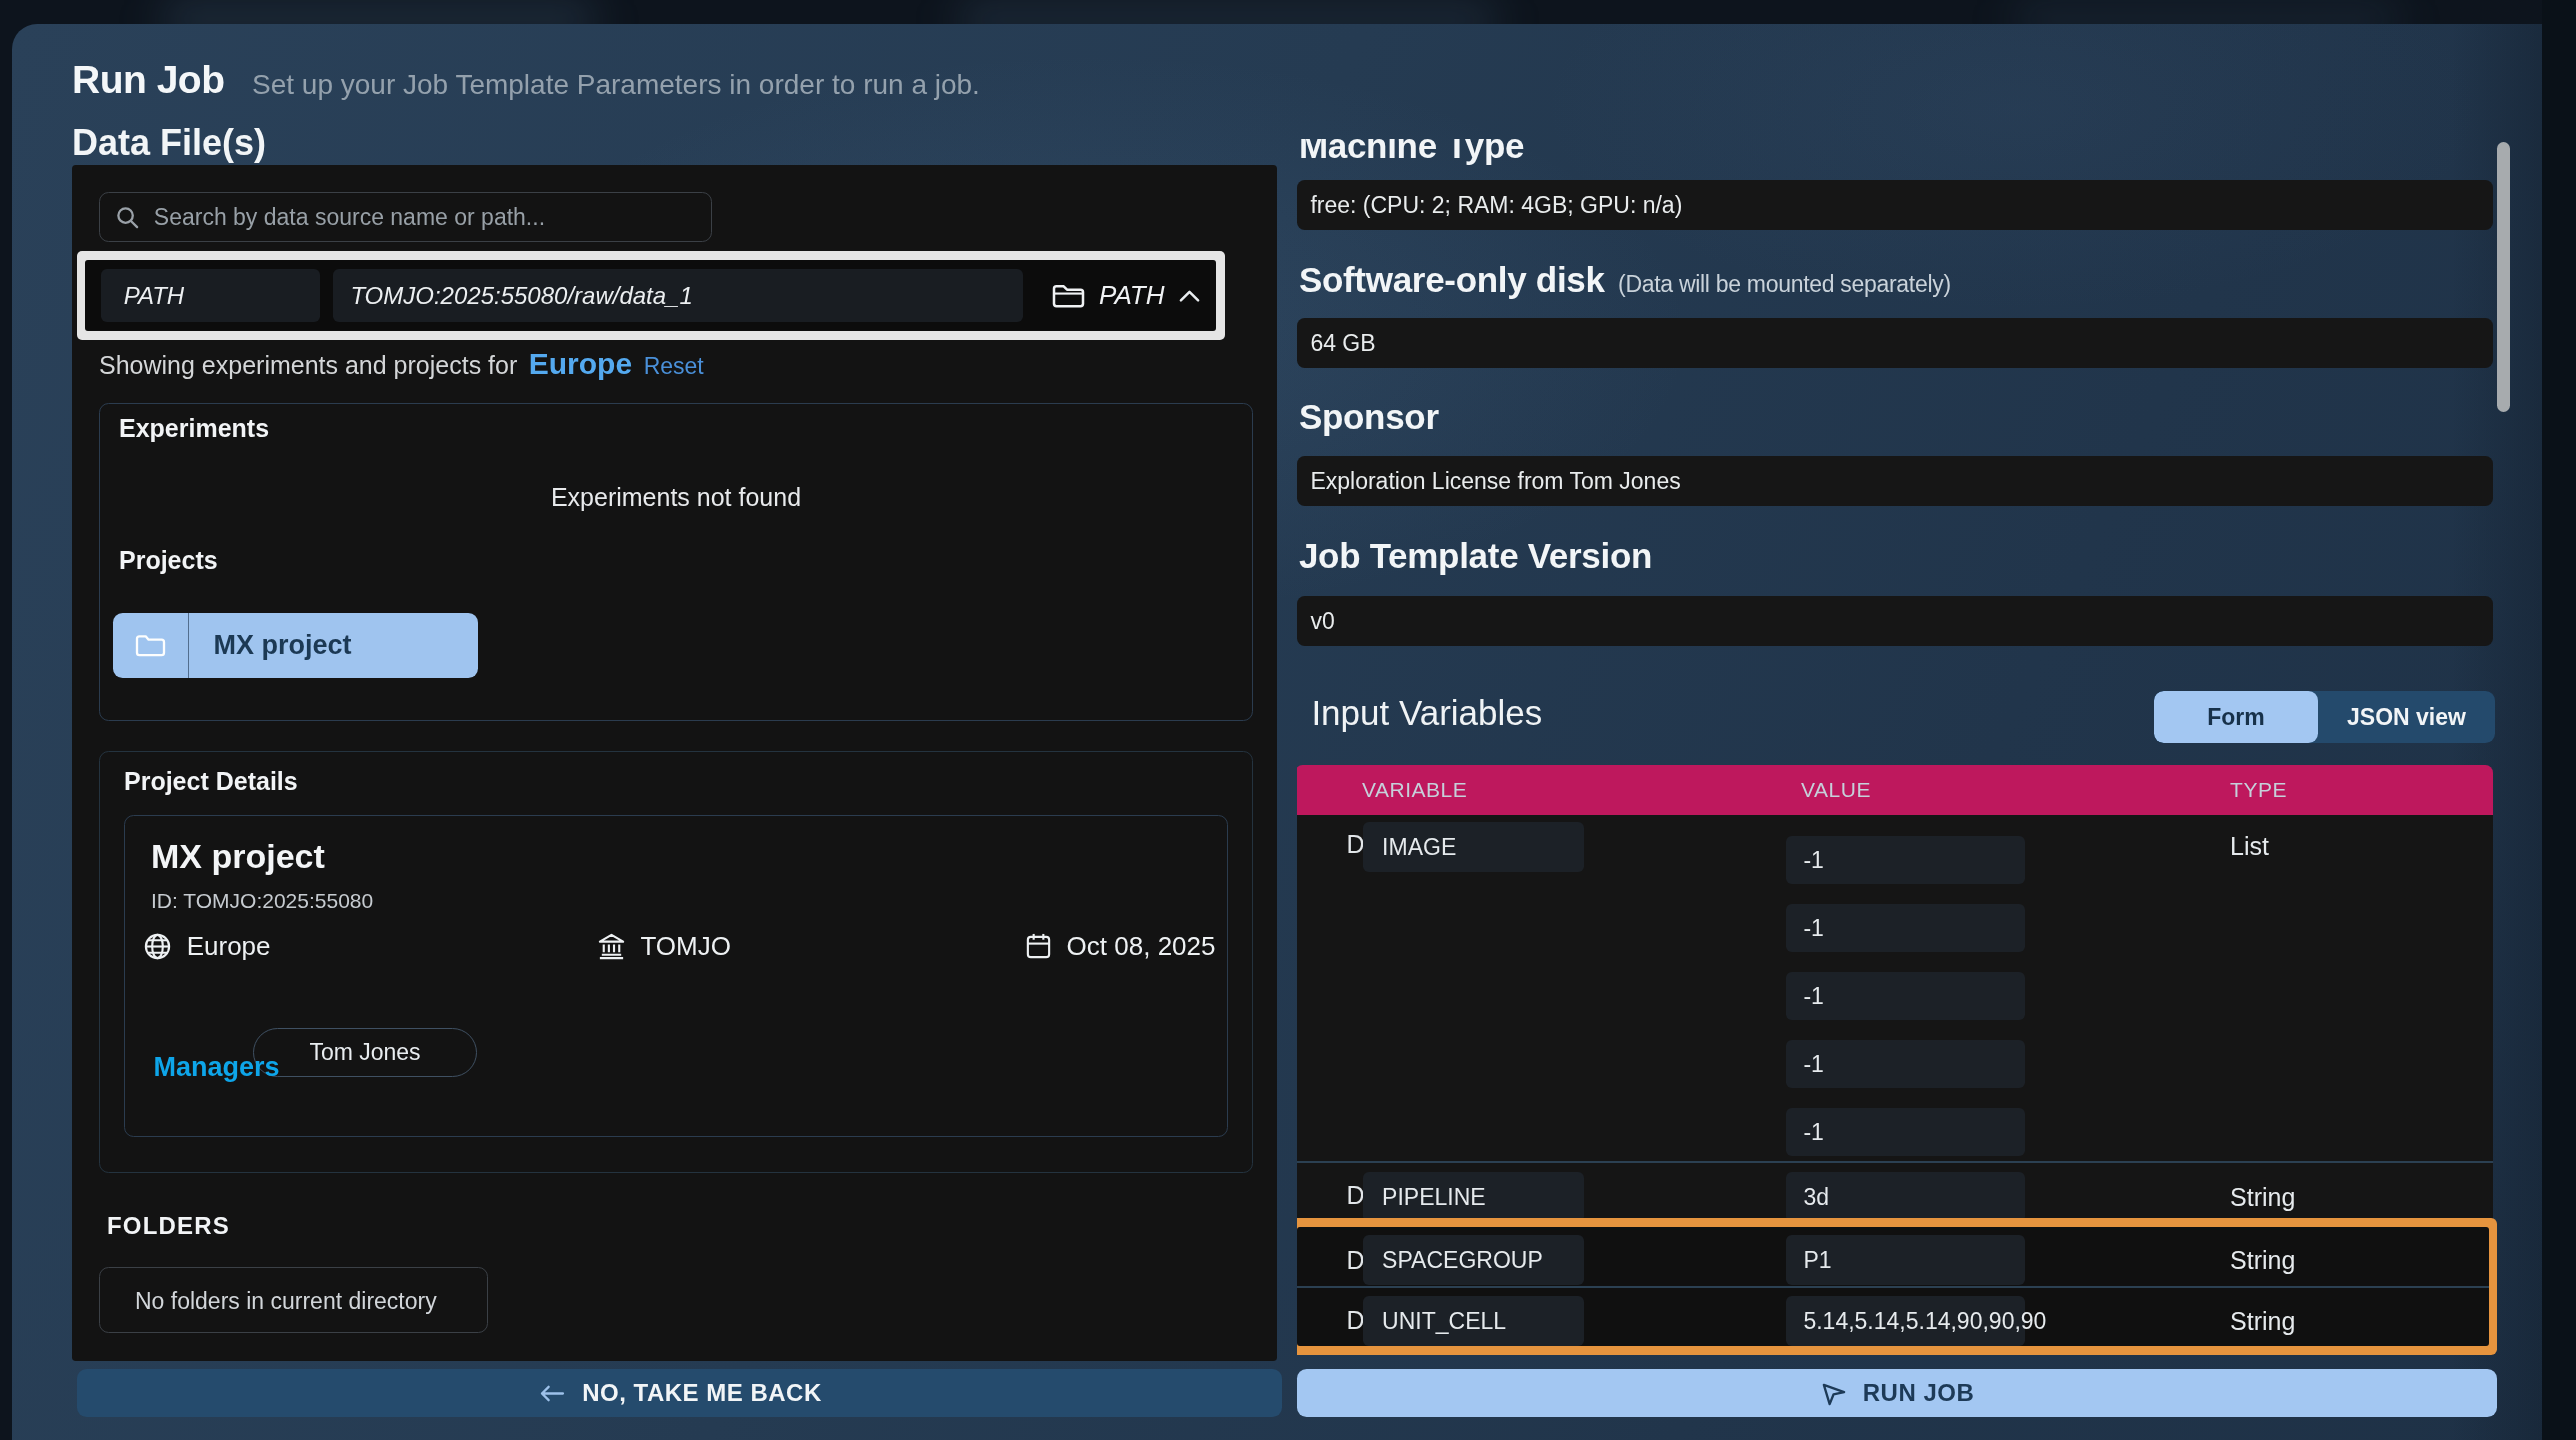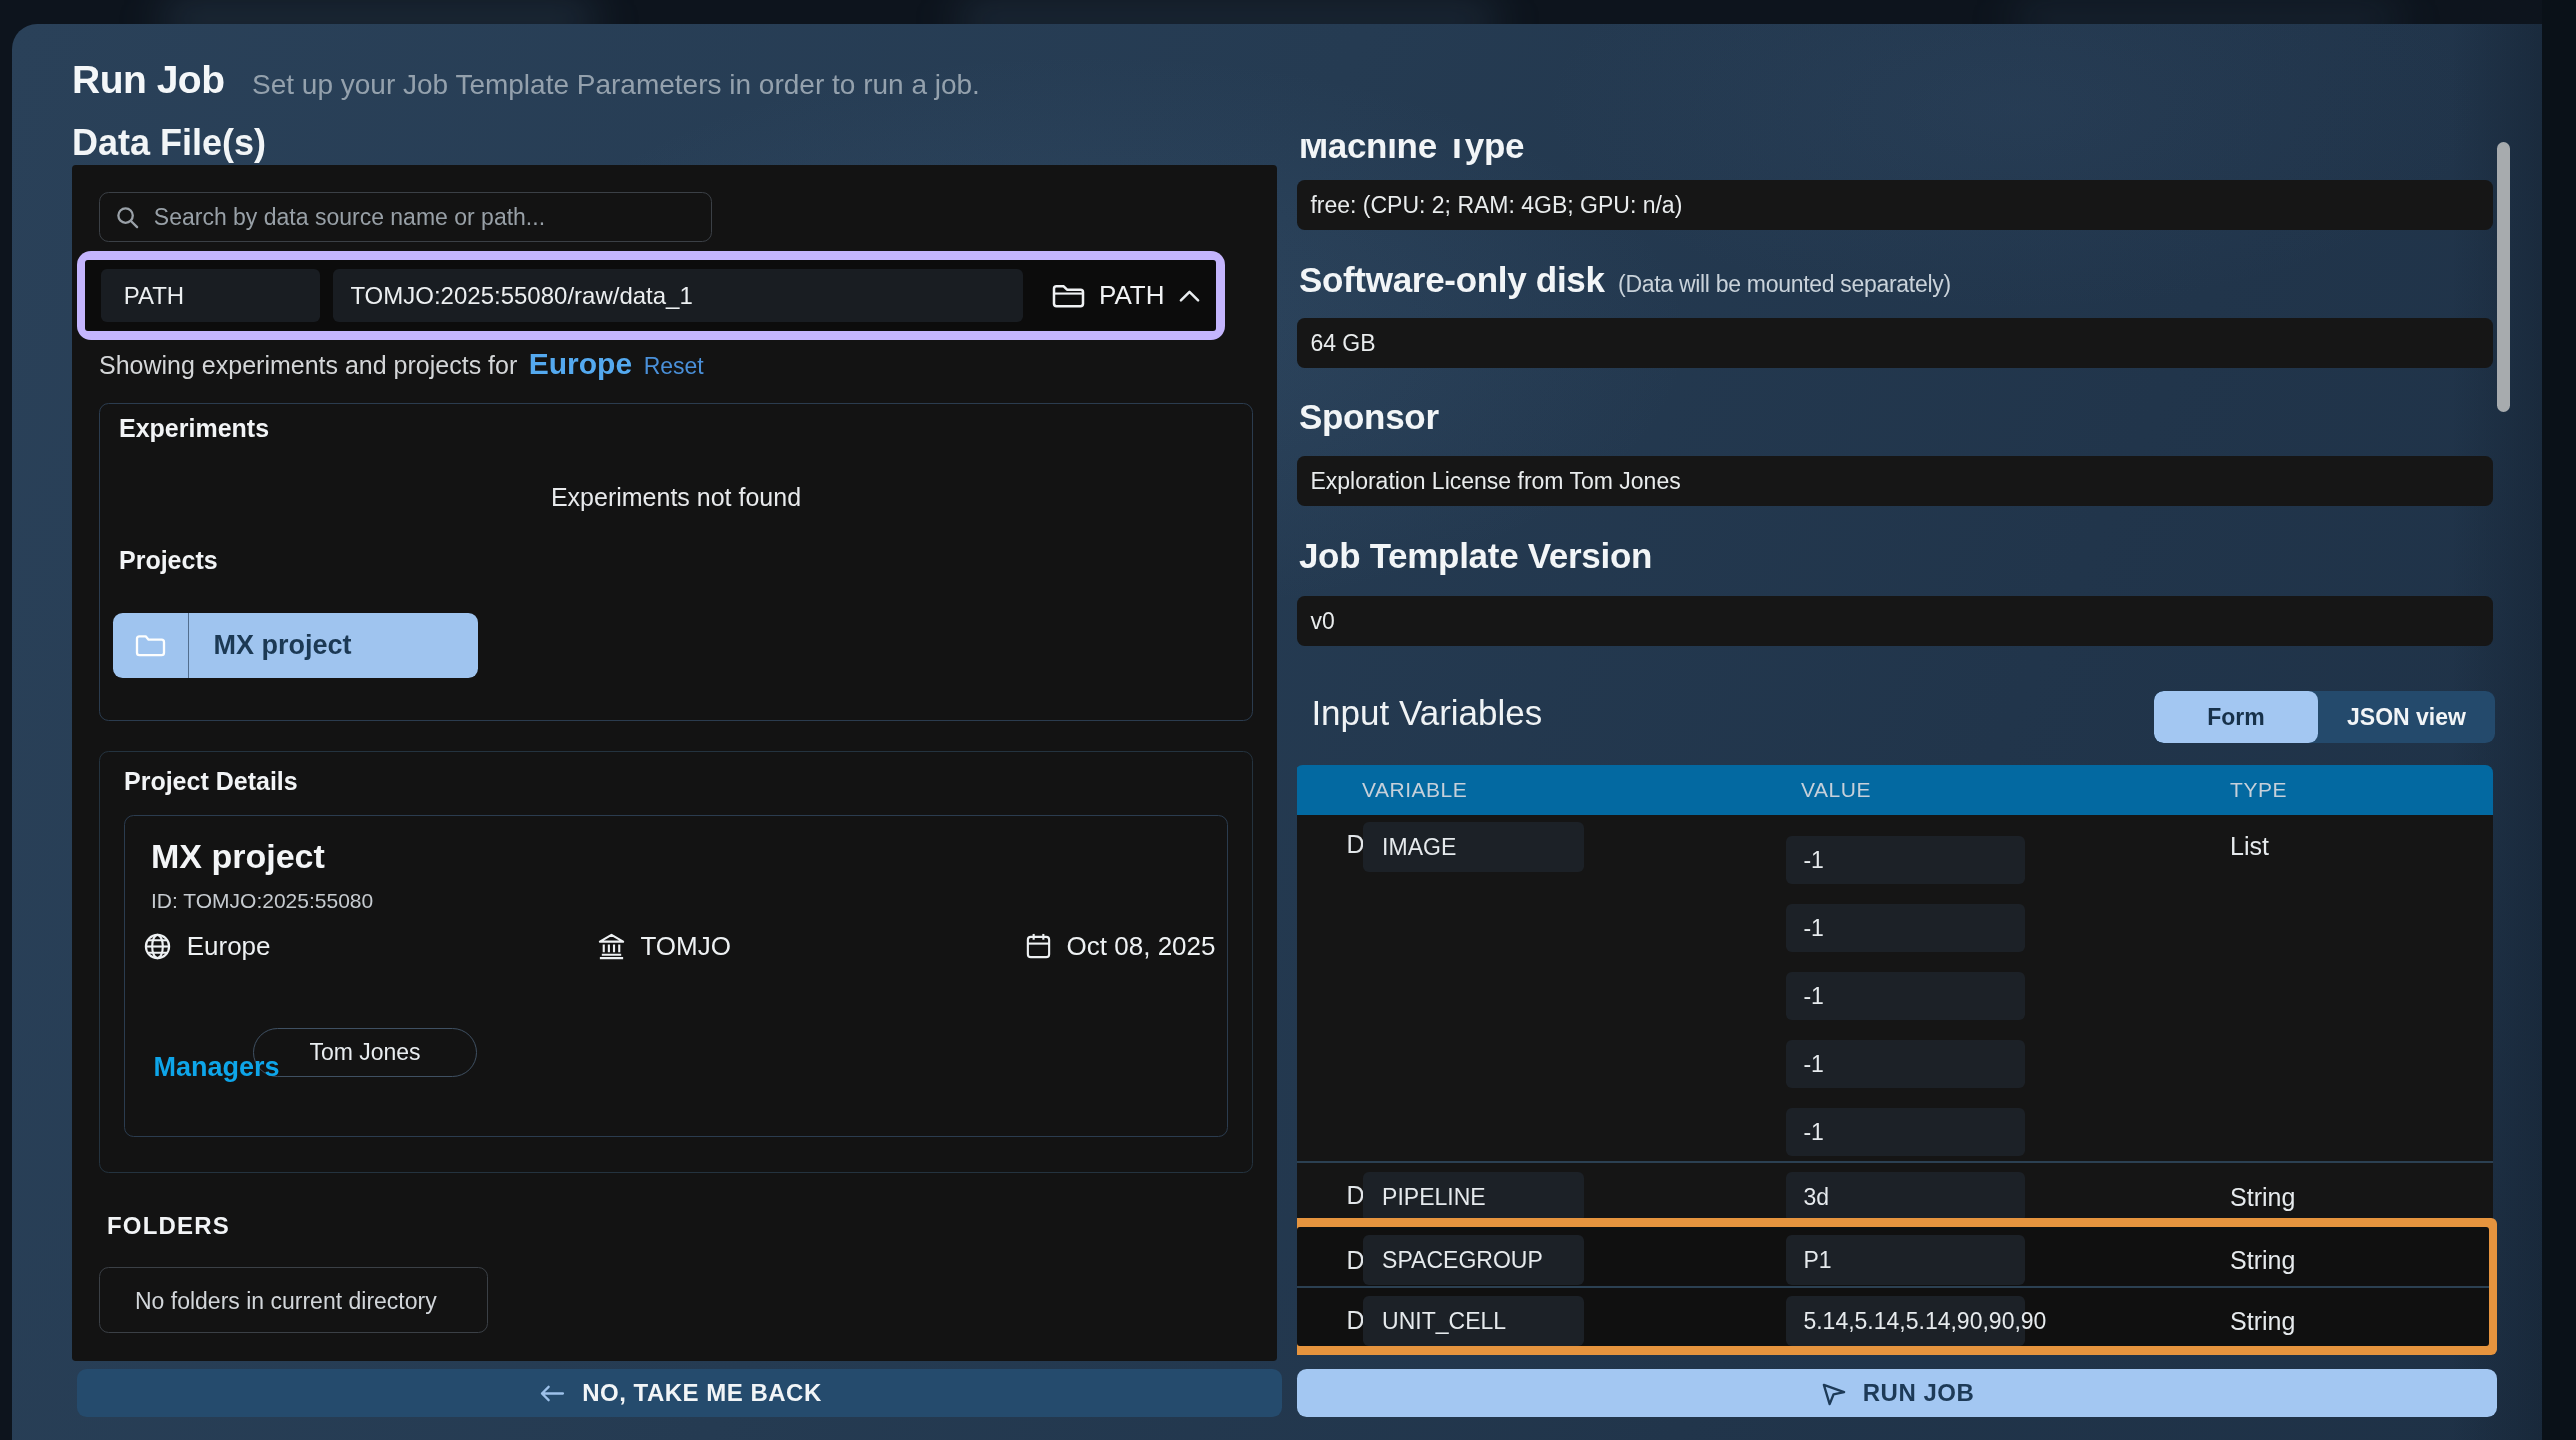--- a/index.html
+++ b/index.html
@@ -22,21 +22,21 @@
   .page-subtitle{left:252px;top:69px;font-size:28px;color:#94a1ad;}
   .left-heading{left:72px;top:125px;font-size:36px;line-height:36px;font-weight:bold;color:#f2f5f7;z-index:1;}
   
   .panel-left{left:72px;top:165px;width:1205px;height:1196px;background:#131313;border-radius:3.8px;z-index:2;}
   .fieldbox{background:#191d22;border-radius:5.8px;}
   .search-box{left:27px;top:27px;width:611px;height:48px;border:1.4px solid #3b4046;border-radius:9.6px;
               display:flex;align-items:center;background:transparent;}
   .search-box input{flex:1;background:transparent;border:none;outline:none;color:#d8dcdf;
               font-size:23px;font-family:"Liberation Sans",sans-serif;}
   .search-box input::placeholder{color:#98a0a7;}
-  .hl-orange{background:#c4b5fd;border-radius:14px;}
+  .hl-orange{background:#e5e5e5;border-radius:5px;font-style:italic;}
   .orange1{left:4.8px;top:86px;width:1148px;height:89px;}
   .orange1-inner{position:absolute;inset:8.6px;background:#0c0c0c;border-radius:2.9px;
                  display:flex;align-items:center;padding:0 15.3px;box-sizing:border-box;}
   .path-select{width:219px;height:53px;line-height:53px;padding-left:23px;box-sizing:border-box;
                font-size:24px;color:#eceff1;margin-right:13.4px;}
   .path-value{width:690px;height:53px;line-height:53px;padding-left:17.3px;box-sizing:border-box;
                font-size:24px;color:#eceff1;}
   .path-browse{margin-left:auto;display:flex;align-items:center;gap:13.4px;cursor:pointer;}
   .path-browse .lbl{font-size:26px;color:#f0f2f4;}
   .showing{left:27px;top:182px;display:flex;align-items:baseline;gap:11.5px;white-space:nowrap;}
@@ -67,21 +67,21 @@
   .h-right{position:absolute;font-size:35px;font-weight:bold;color:#f2f5f7;letter-spacing:-0.3px;white-space:nowrap;}
   .h-note{font-size:23px;font-weight:normal;color:#c9d2da;margin-left:13.4px;}
   .valbar{position:absolute;left:0;width:1196px;height:50px;background:#161616;border-radius:7.7px;
           line-height:50px;padding-left:13.4px;box-sizing:border-box;font-size:23px;color:#e9eced;}
   .iv-title{position:absolute;left:14.4px;top:554px;font-size:35px;font-weight:500;color:#f0f3f5;}
   .toggle{position:absolute;left:857px;top:552px;width:341px;height:52px;border-radius:9.6px;overflow:hidden;
           display:flex;background:#244a6c;}
   .toggle .seg{display:flex;align-items:center;justify-content:center;font-size:23px;font-weight:bold;cursor:pointer;}
   .toggle .seg.active{width:164px;background:#a3c7f2;color:#17314a;border-radius:9.6px;}
   .toggle .seg.inactive{width:177px;color:#f2f5f7;text-align:center;}
-  .tbl-head{position:absolute;left:-1.9px;top:626px;width:1198px;height:50px;background:#0369a1;
+  .tbl-head{position:absolute;left:-1.9px;top:626px;width:1198px;height:50px;background:#be185d;
             border-radius:7.7px 7.7px 0 0;}
   .tbl-head span{position:absolute;top:13.4px;font-size:21px;color:#c6d0da;letter-spacing:0.5px;}
   .tbl-body{position:absolute;left:-1.9px;top:676px;width:1198px;height:540px;background:#151515;}
   .row{position:absolute;left:-1.9px;width:1198px;}
   .dc{position:absolute;left:11.5px;font-size:25px;color:#e2e6e9;margin-left:40px;}
   .cellbox{position:absolute;background:#1c2127;border-radius:5.8px;height:50px;line-height:50px;
            font-size:23px;color:#e6eaed;padding-left:19px;box-sizing:border-box;}
   .varbox{left:68px;width:221px;}
   .valuebox{left:491px;width:239px;padding-left:17.3px;}
   .typetxt{position:absolute;left:935px;font-size:25px;color:#e6eaed;}

